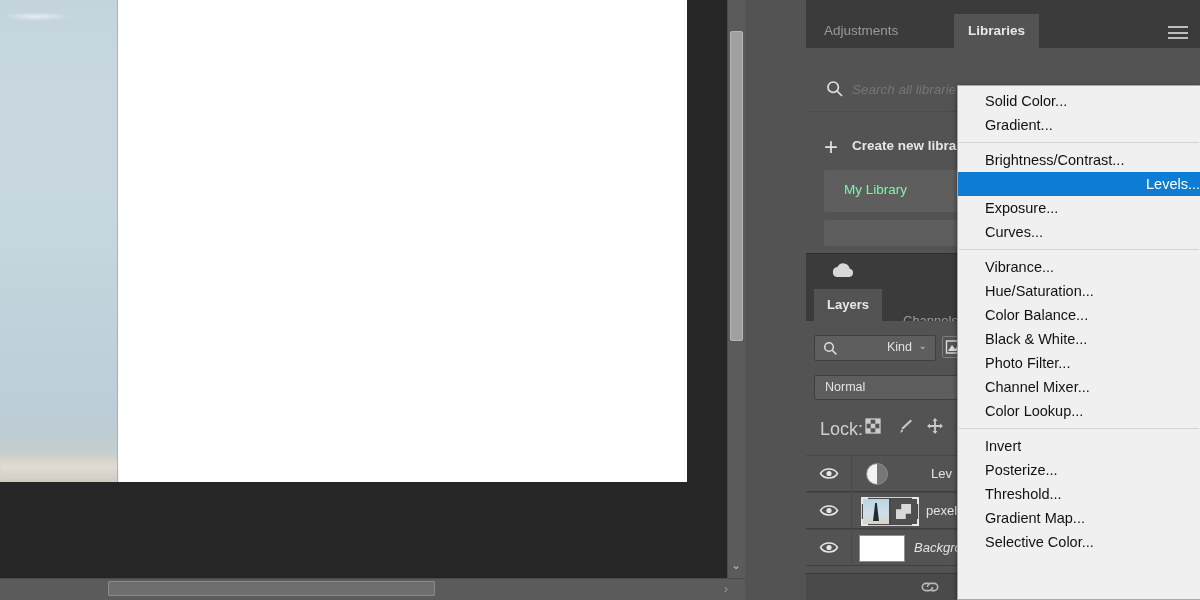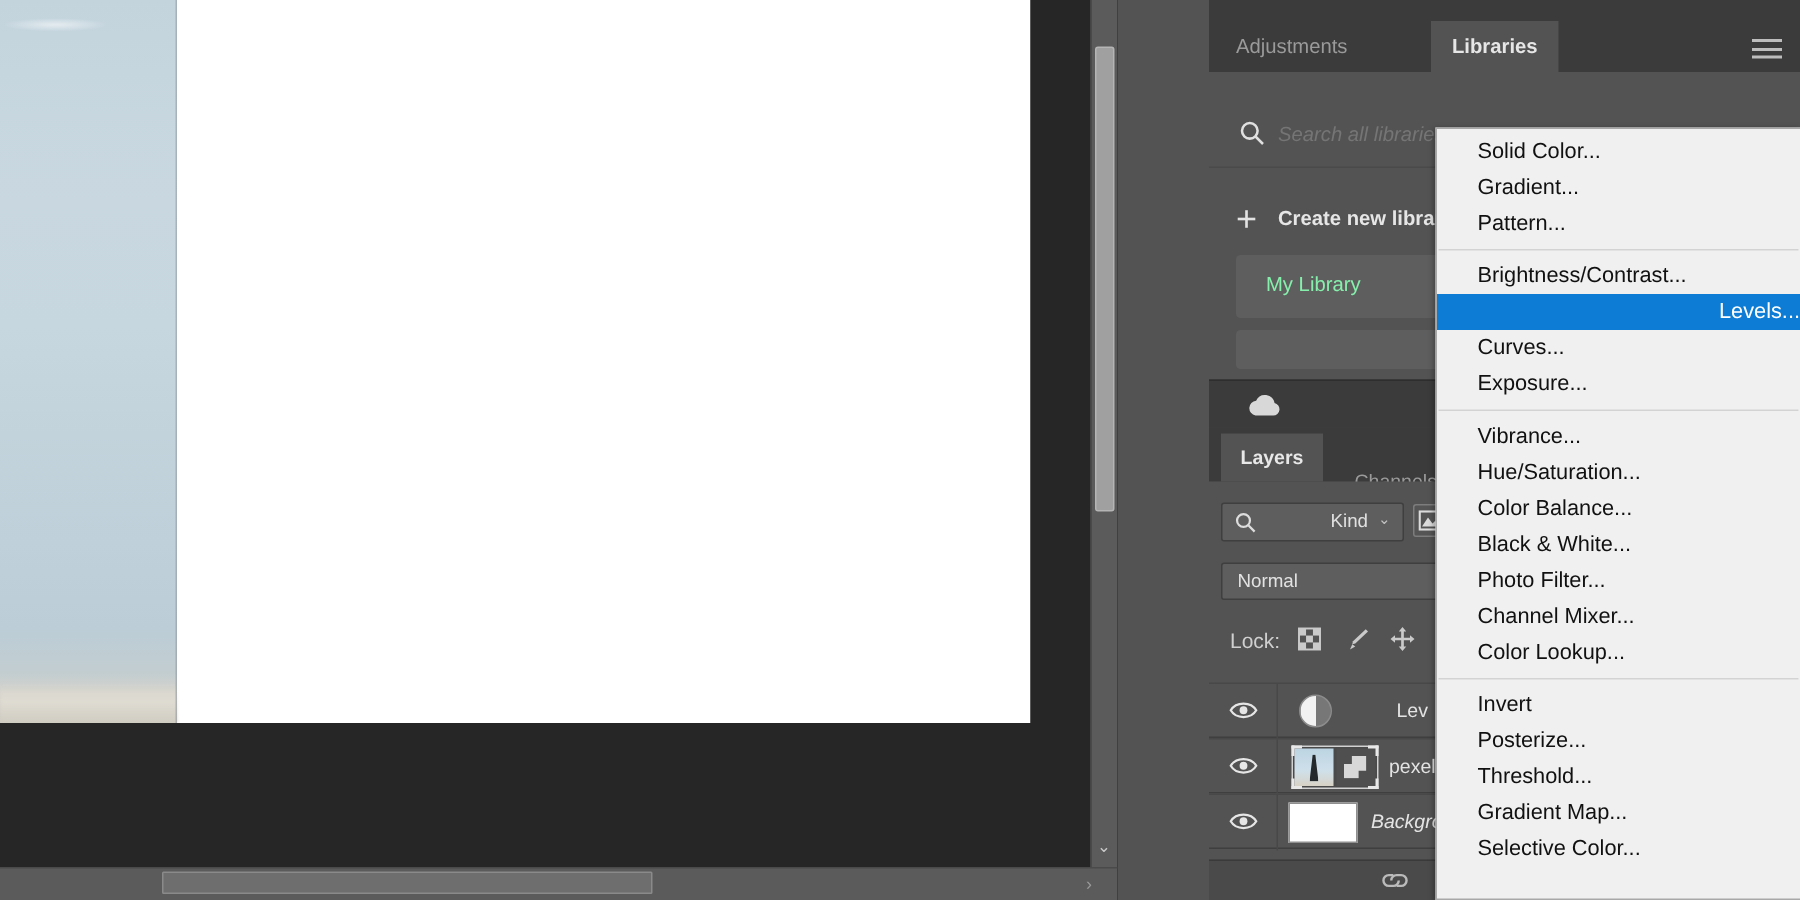--- a/index.html
+++ b/index.html
@@ -211,21 +211,21 @@
     position:absolute; left:8px; top:0; width:160px; height:25px;
     background:#5e5e5e; border:1px solid #3f3f3f; border-radius:2px;
   }
   #blend-label {
     position:absolute; left:10px; top:4px; font-size:12.5px; color:#e2e2e2;
   }
   #lock-row {
     position:absolute; left:0; top:92px; width:394px; height:34px;
   }
   #lock-label {
-    position:absolute; left:14px; top:6px; font-size:14px; color:#cfcfcf;
+    position:absolute; left:14px; top:6px; font-size:18px; color:#cfcfcf;
   }
   .lock-icon { position:absolute; top:4px; width:20px; height:20px; }
   #lock-i1 { left:58px; }
   #lock-i2 { left:90px; }
   #lock-i3 { left:120px; }
   #lock-i4 { left:150px; }
 
   .layer-row {
     position:absolute; left:0; width:394px; height:37px;
     border-top:1px solid #484848; border-bottom:1px solid #3f3f3f;
@@ -506,26 +506,25 @@
           <path d="M14.5 7 a3.6 3.6 0 0 1 -3.6 3.6 h-3 a3.6 3.6 0 0 1 0 -7.2 h3" fill="none" stroke="#bbbbbb" stroke-width="1.6"></path>
         </svg>
       </div>
     </div>
   </div>
 </div>
 
 <div id="context-menu">
     <div class="menu-item">Solid Color...</div>
     <div class="menu-item">Gradient...</div>
-    <div class="menu-item">Pattern...</div>
     <div class="menu-sep"></div>
     <div class="menu-item">Brightness/Contrast...</div>
     <div class="menu-item selected" style="background: rgb(12, 124, 213); text-align: right;">Levels...</div>
+    <div class="menu-item">Exposure...</div>
     <div class="menu-item">Curves...</div>
-    <div class="menu-item">Exposure...</div>
     <div class="menu-sep"></div>
     <div class="menu-item">Vibrance...</div>
     <div class="menu-item">Hue/Saturation...</div>
     <div class="menu-item">Color Balance...</div>
     <div class="menu-item">Black &amp; White...</div>
     <div class="menu-item">Photo Filter...</div>
     <div class="menu-item">Channel Mixer...</div>
     <div class="menu-item">Color Lookup...</div>
     <div class="menu-sep"></div>
     <div class="menu-item">Invert</div>

